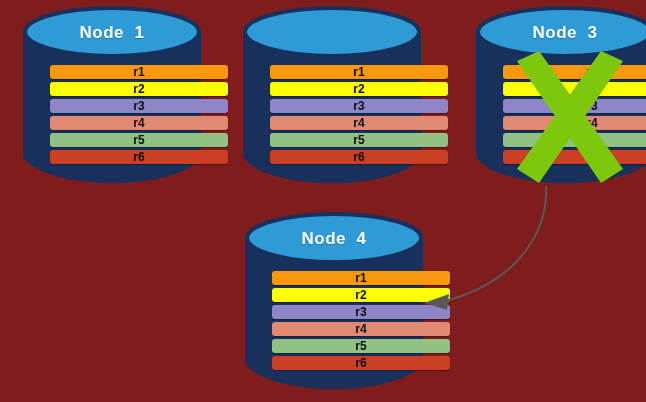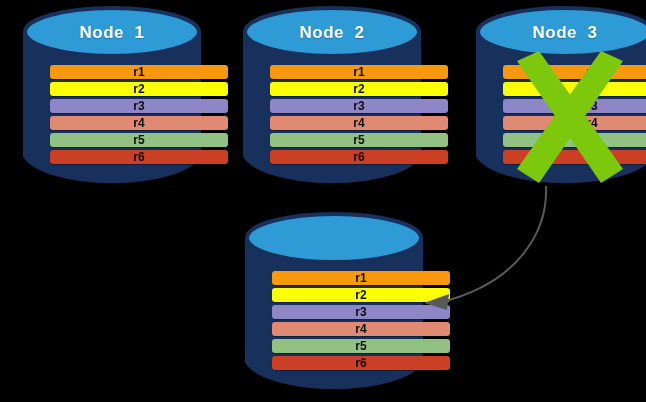--- a/index.html
+++ b/index.html
@@ -4,21 +4,21 @@
 <style>
   html, body {
     margin: 0;
     padding: 0;
     background: #ffffff;
   }
   #stage {
     position: relative;
     width: 646px;
     height: 402px;
-    background: #000000;
+    background: #7f1d1d;
     overflow: hidden;
     font-family: "Liberation Sans", sans-serif;
   }
   .node {
     position: absolute;
   }
   .node-svg {
     position: absolute;
     left: 0;
     top: 0;
@@ -103,21 +103,20 @@
         <span class="record-label">r6</span>
       </div>
     </div>
   </div>
 
   <div class="node" style="left:243px; top:6px; width:178px; height:182px;">
     <svg class="node-svg" width="178" height="182" viewBox="0 0 178 182">
       <path d="M2,26 L2,150 A89,32 0 0 0 176,150 L176,26 Z" fill="#17305c" stroke="#17305c" stroke-width="4" stroke-linejoin="round"></path>
       <ellipse cx="89" cy="26" rx="87" ry="24" fill="#2e9bd6" stroke="#17305c" stroke-width="4"></ellipse>
     </svg>
-    <div class="node-title" style="top:17px;">Node  2</div>
     <div class="records" style="top:59px; padding:0 27px;">
       <div class="record" style="background:#f8990d;">
         <span class="record-label">r1</span>
       </div>
       <div class="record" style="background:#fbff00;">
         <span class="record-label">r2</span>
       </div>
       <div class="record" style="background:#8f86c8;">
         <span class="record-label">r3</span>
       </div>
@@ -166,20 +165,21 @@
         <polygon points="106,10 84,0 0,118 22,132"></polygon>
       </g>
     </svg>
   </div>
 
   <div class="node" style="left:245px; top:212px; width:178px; height:182px;">
     <svg class="node-svg" width="178" height="182" viewBox="0 0 178 182">
       <path d="M2,26 L2,150 A89,32 0 0 0 176,150 L176,26 Z" fill="#17305c" stroke="#17305c" stroke-width="4" stroke-linejoin="round"></path>
       <ellipse cx="89" cy="26" rx="87" ry="24" fill="#2e9bd6" stroke="#17305c" stroke-width="4"></ellipse>
     </svg>
+    <div class="node-title" style="top:17px;">Node  4</div>
     <div class="records" style="top:59px; padding:0 27px;">
       <div class="record" style="background:#f8990d;">
         <span class="record-label">r1</span>
       </div>
       <div class="record" style="background:#fbff00;">
         <span class="record-label">r2</span>
       </div>
       <div class="record" style="background:#8f86c8;">
         <span class="record-label">r3</span>
       </div>

